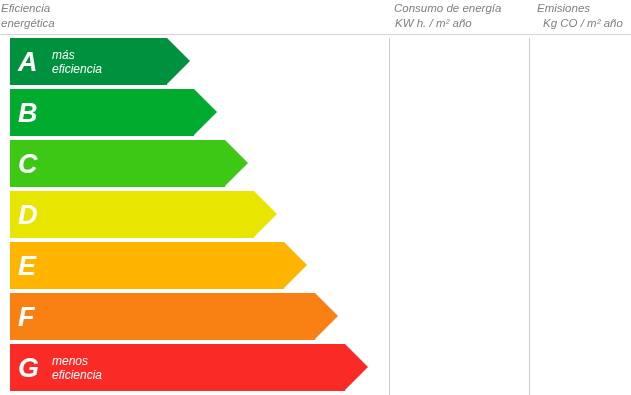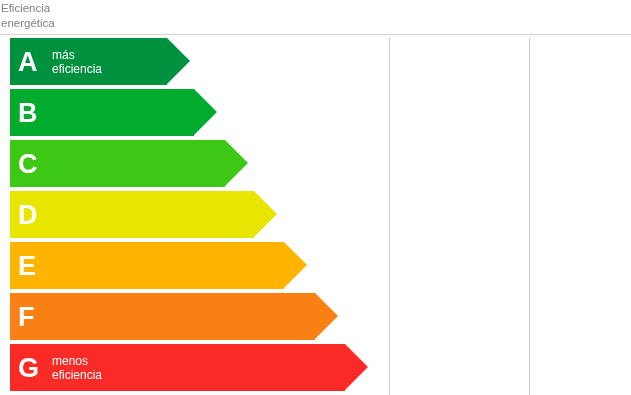--- a/index.html
+++ b/index.html
@@ -12,20 +12,21 @@
     height: 395px;
     font-family: "Liberation Sans", sans-serif;
     overflow: hidden;
     position: relative;
   }
 
   #chart-root {
     position: relative;
     width: 631px;
     height: 311px;
+    font-style: italic;
   }
 
   
   .header {
     position: absolute;
     top: 0; left: 0;
     width: 631px;
     height: 34px;
   }
   .hdr-col {
@@ -130,20 +131,28 @@
 </head>
 <body>
 
 <div id="chart-root">
 
   <div class="header">
     <div class="hdr-col hdr-eff">
       <span>Eficiencia</span>
       <span class="l2">energética</span>
     </div>
+    <div class="hdr-col hdr-consumo">
+      <span>Consumo de energía</span>
+      <span class="l2">KW h. / m² año</span>
+    </div>
+    <div class="hdr-col hdr-emis">
+      <span>Emisiones</span>
+      <span class="l2">Kg CO / m² año</span>
+    </div>
   </div>
 
   <div class="hrule"></div>
 
   <div class="vdiv vdiv-1"></div>
   <div class="vdiv vdiv-2"></div>
 
   <div class="bars">
       <div class="bar-row" style="top: 0px; width: 180px;">
         <div class="bar-shape">

